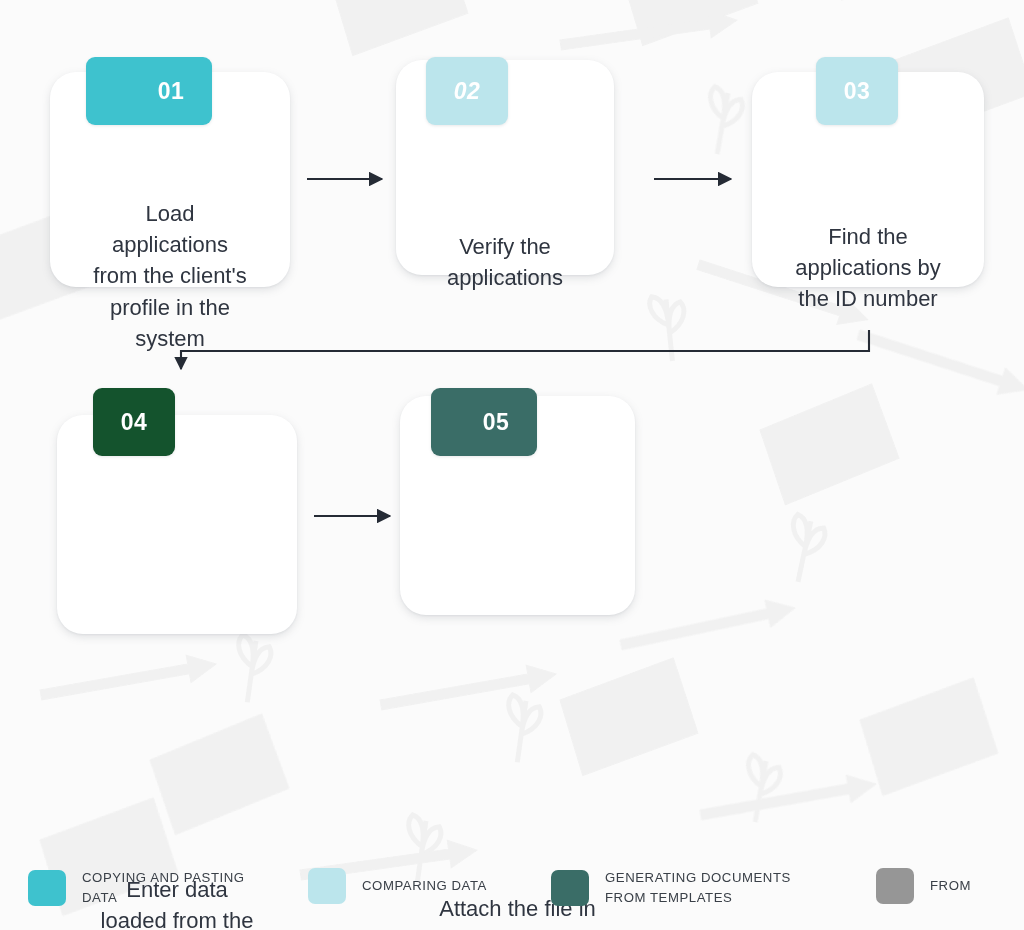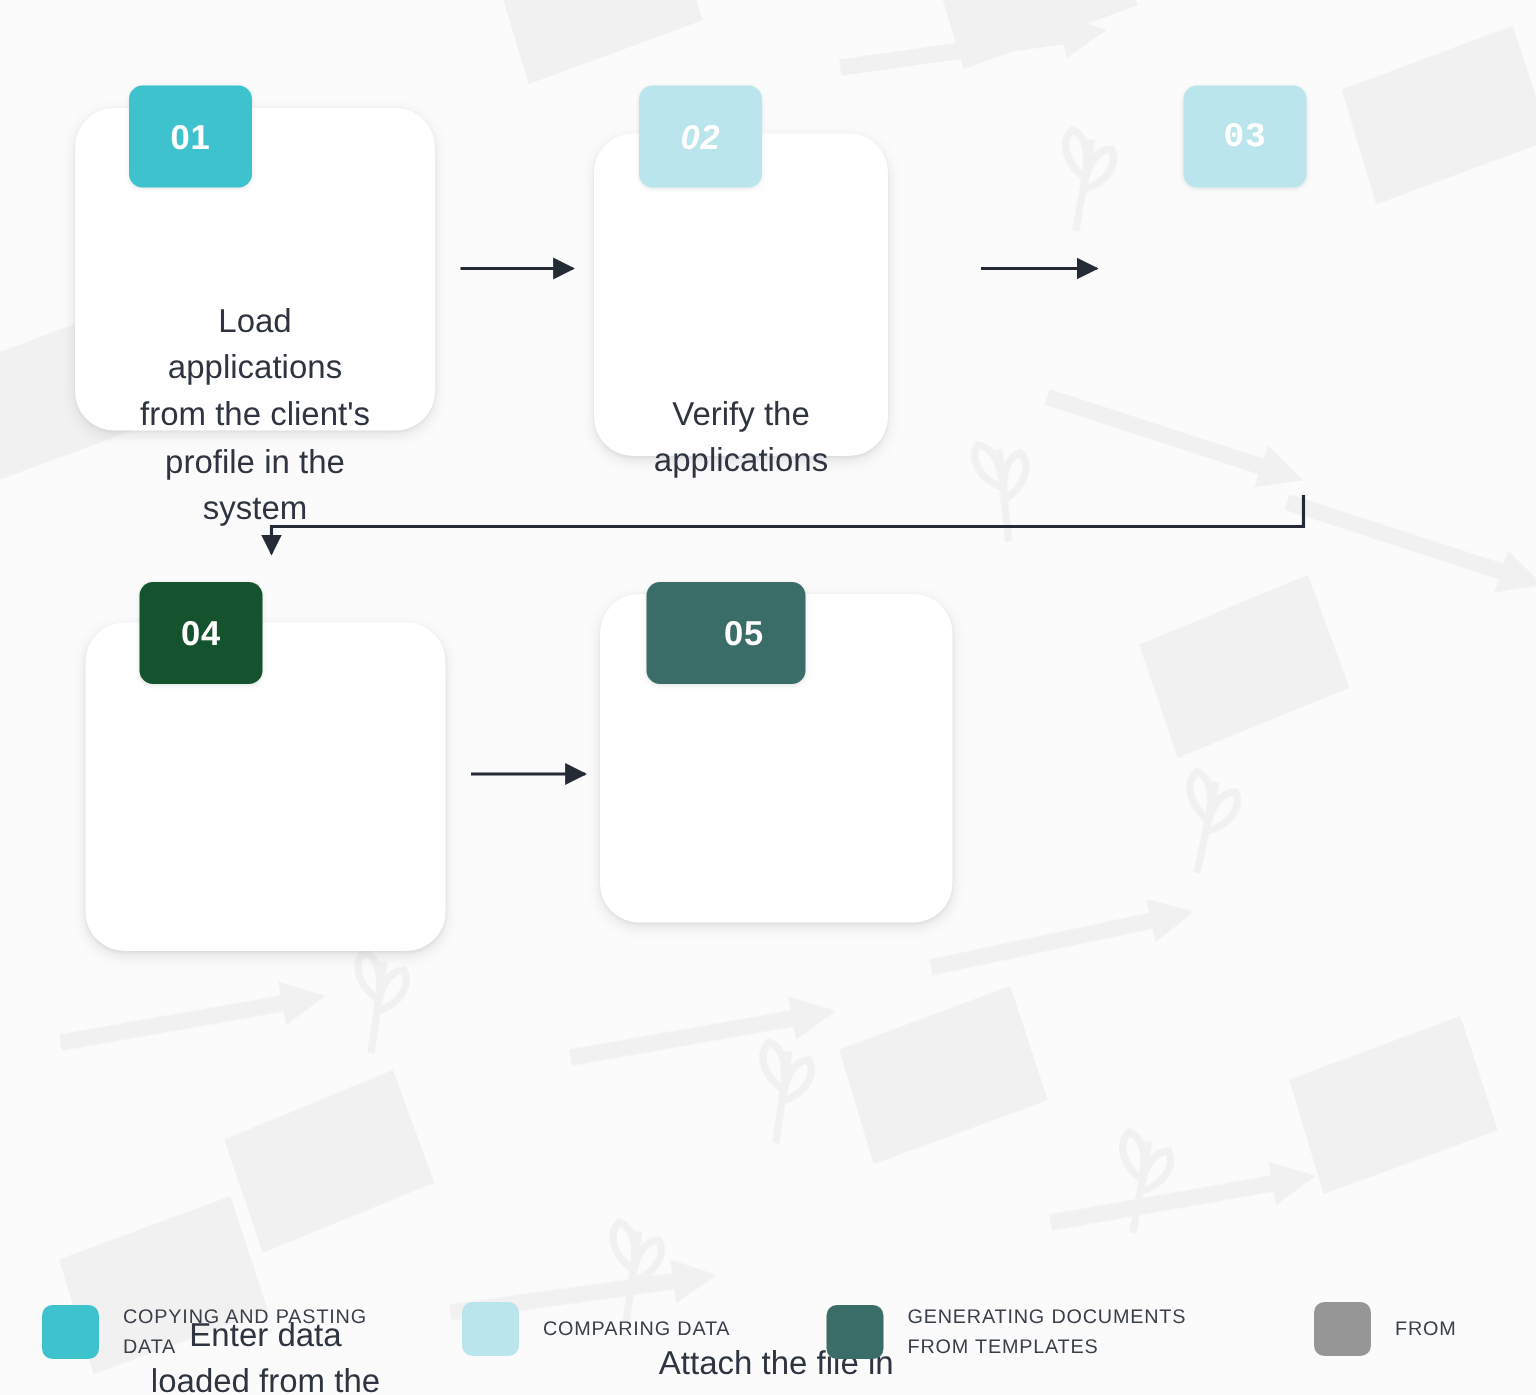--- a/index.html
+++ b/index.html
@@ -77,28 +77,28 @@
     display: flex;
     align-items: center;
     justify-content: center;
     z-index: 4;
     box-shadow: 0 1px 3px rgba(120,125,135,0.18);
     letter-spacing: 0.5px;
   }
 
   
   #card-1 { left: 50px;  top: 72px;  width: 240px; height: 215px; }
-  #card-2 { left: 396px; top: 89px;  width: 196px; height: 215px; }
+  #card-2 { left: 396px; top: 60px;  width: 218px; height: 215px; }
   #card-3 { left: 752px; top: 72px;  width: 232px; height: 215px; }
   #card-4 { left: 57px;  top: 415px; width: 240px; height: 219px; }
   #card-5 { left: 400px; top: 396px; width: 235px; height: 219px; }
 
   #badge-1 { left: 86px;  top: 57px; }
   #badge-2 { left: 426px; top: 57px; font-style: italic; }
-  #badge-3 { left: 789px; top: 57px; font-family: Liberation Mono, monospace; }
+  #badge-3 { left: 816px; top: 57px; }
   #badge-4 { left: 93px;  top: 388px; }
   #badge-5 { left: 431px; top: 388px; padding-left: 24px; }
 
   #body-1 { top: 126px; }
   #body-2 { top: 171px; }
   #body-3 { top: 149px; }
   #body-4 { top: 459px; }
   #body-5 { top: 497px; }
 
   
@@ -203,28 +203,33 @@
 
 <div id="flow-canvas">
 
   <div class="card" id="card-1">
     <div class="card-body" id="body-1">Load
 applications
 from the client's
 profile in the
 system</div>
   </div>
-  <div class="badge" id="badge-1" style="background-color: rgb(62, 194, 206);">01</div>
+  <div class="badge" id="badge-1" style="background-color: rgb(62, 194, 206); padding-left: 44px;">01</div>
 
   <div class="card" id="card-2">
     <div class="card-body" id="body-2">Verify the
 applications</div>
   </div>
   <div class="badge" id="badge-2" style="background-color: rgb(187, 229, 236);">02</div>
 
+  <div class="card" id="card-3">
+    <div class="card-body" id="body-3">Find the
+applications by
+the ID number</div>
+  </div>
   <div class="badge" id="badge-3" style="background-color: rgb(187, 229, 236);">03</div>
 
   <div class="card" id="card-4">
     <div class="card-body" id="body-4">Enter data
 loaded from the
 application and
 the system into
 the template</div>
   </div>
   <div class="badge" id="badge-4" style="background-color: #14532d;">04</div>

